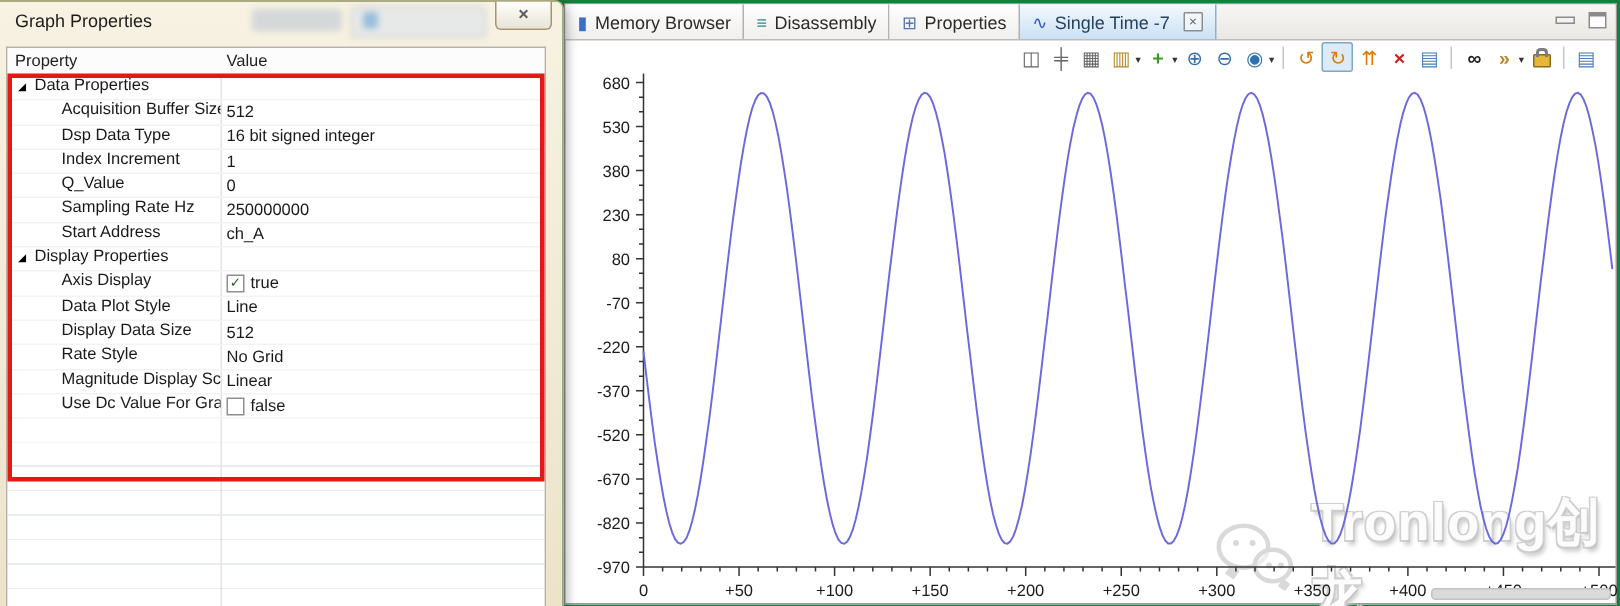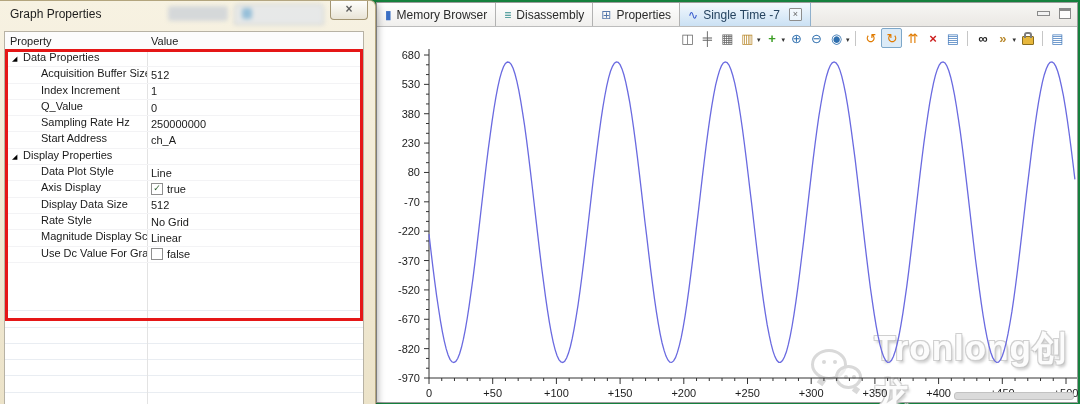--- a/index.html
+++ b/index.html
@@ -100,20 +100,26 @@
               <span></span>
             </span>
           </div>
           <div class="prow item">
             <span class="lab">Acquisition Buffer Size</span>
             <span class="valc">
               <span>512</span>
             </span>
           </div>
           <div class="prow item">
+            <span class="lab">Dsp Data Type</span>
+            <span class="valc">
+              <span>16 bit signed integer</span>
+            </span>
+          </div>
+          <div class="prow item">
             <span class="lab">Index Increment</span>
             <span class="valc">
               <span>1</span>
             </span>
           </div>
           <div class="prow item">
             <span class="lab">Q_Value</span>
             <span class="valc">
               <span>0</span>
             </span>
@@ -130,31 +136,31 @@
               <span>ch_A</span>
             </span>
           </div>
           <div class="prow group">
             <span class="exp">◢</span>
             <span class="lab">Display Properties</span>
             <span class="valc">
               <span></span>
             </span>
           </div>
-          <div class="prow item">
-            <span class="lab">Data Plot Style</span>
-            <span class="valc">
-              <span>Line</span>
-            </span>
-          </div>
           <div class="prow checkbox">
             <span class="lab">Axis Display</span>
             <span class="valc">
               <span class="cbx">✓</span>
               <span>true</span>
+            </span>
+          </div>
+          <div class="prow item">
+            <span class="lab">Data Plot Style</span>
+            <span class="valc">
+              <span>Line</span>
             </span>
           </div>
           <div class="prow item">
             <span class="lab">Display Data Size</span>
             <span class="valc">
               <span>512</span>
             </span>
           </div>
           <div class="prow item">
             <span class="lab">Rate Style</span>

